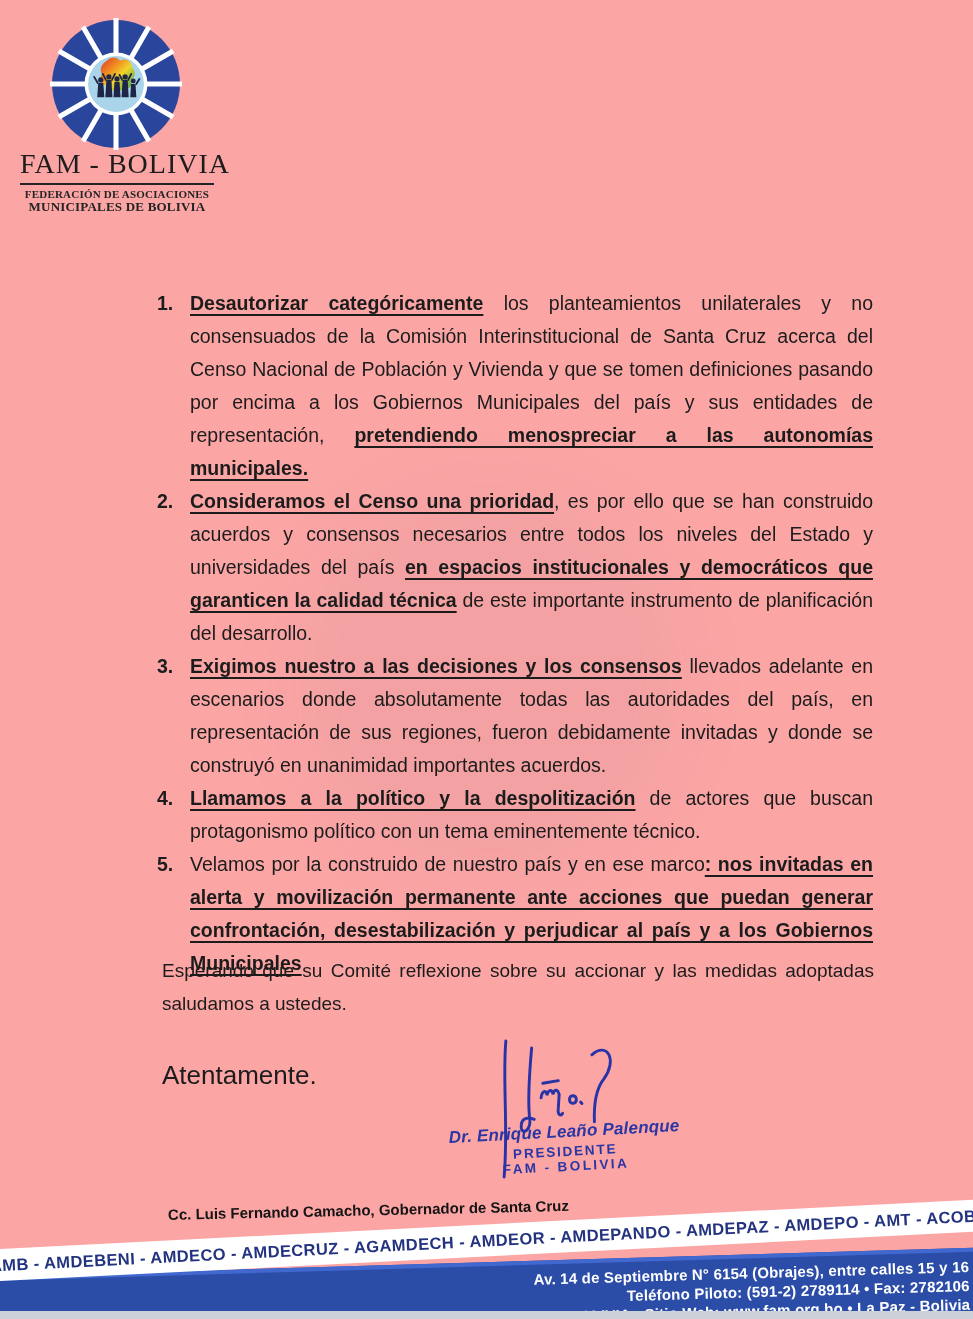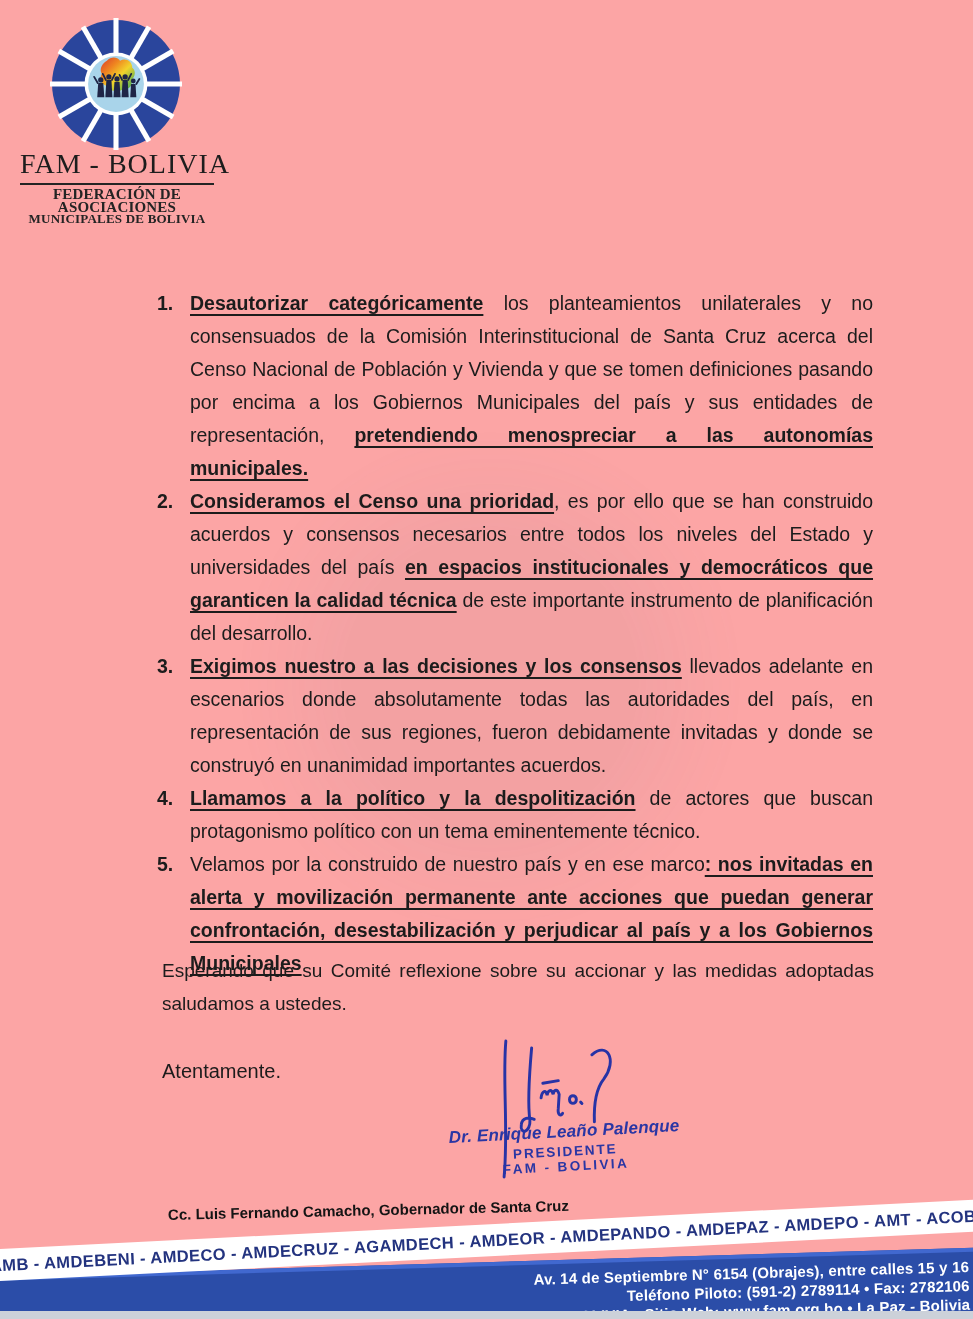--- a/index.html
+++ b/index.html
@@ -12,21 +12,21 @@
 
   
   .logo-wrap { position:absolute; left:50px; top:18px; width:132px; height:132px; }
   .org-block { position:absolute; left:20px; top:148px; width:194px; text-align:center; }
   .org-name {
     font-family:"Liberation Serif", serif; font-size:28px; font-weight:400;
     letter-spacing:1px; color:#1d1d1d; white-space:nowrap;
     border-bottom:2.5px solid #242424; padding-bottom:3px;
   }
   .org-sub {
-    font-family:"Liberation Serif", serif; font-size:15px; font-weight:700;
+    font-family:"Liberation Serif", serif; font-size:11px; font-weight:700;
     color:#242424; letter-spacing:.2px; line-height:12.5px; margin-top:3px;
   }
   .org-sub2 { font-family:"Liberation Serif", serif; font-size:13px; font-weight:700;
     color:#242424; letter-spacing:.2px; line-height:12.5px; }
 
   
   .watermark {
     position:absolute; left:230px; top:430px; width:520px; height:560px;
     background:radial-gradient(circle at 50% 45%, rgba(95,108,140,.055) 0 36%, rgba(95,108,140,.025) 50%, transparent 63%);
     filter:blur(2px); pointer-events:none;
@@ -36,21 +36,21 @@
   .doc-list { position:absolute; left:157px; top:287px; width:716px;
     font-size:19.5px; line-height:33px; }
   .doc-item { display:flex; }
   .doc-item .num { flex:none; width:33px; font-weight:700; }
   .doc-item .txt { flex:1; text-align:justify; }
   .emph { font-weight:700; text-decoration:underline; text-decoration-thickness:2px; text-underline-offset:3.5px; }
 
   
   .closing { position:absolute; left:162px; top:954px; width:712px;
     font-size:19px; line-height:33px; text-align:justify; }
-  .salutation { position:absolute; left:162px; top:1060px; font-size:20px; }
+  .salutation { position:absolute; left:162px; top:1060px; font-size:26px; }
 
   
   .signature-svg { position:absolute; left:468px; top:1026px; width:172px; height:166px; z-index:4; }
   .stamp { position:absolute; left:440px; top:1122px; width:250px; text-align:center;
     color:#2a36a4; transform:rotate(-3deg); z-index:3; }
   .stamp-name { font-style:italic; font-size:17px; font-weight:700; letter-spacing:.2px; }
   .stamp-title { font-size:13.5px; font-weight:700; letter-spacing:1.8px; margin-top:2px; }
   .stamp-org { font-size:13.5px; font-weight:700; letter-spacing:2.4px; }
 
   

